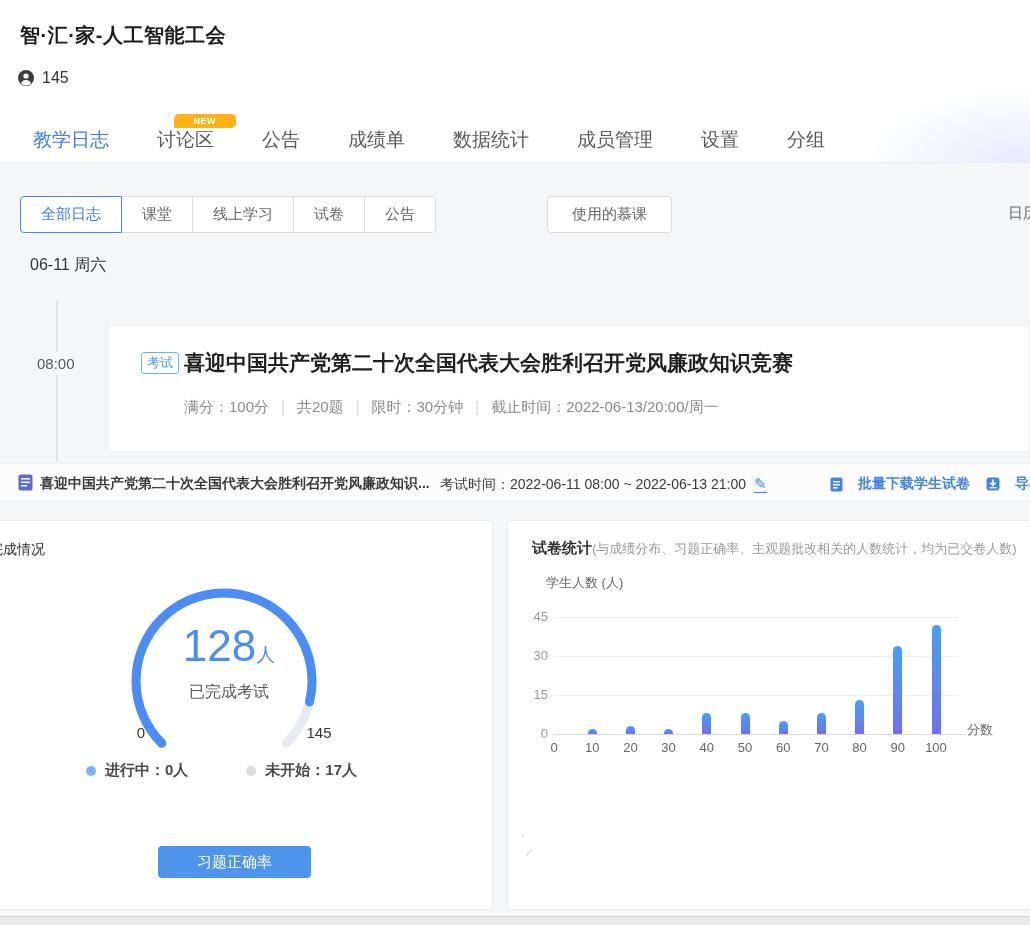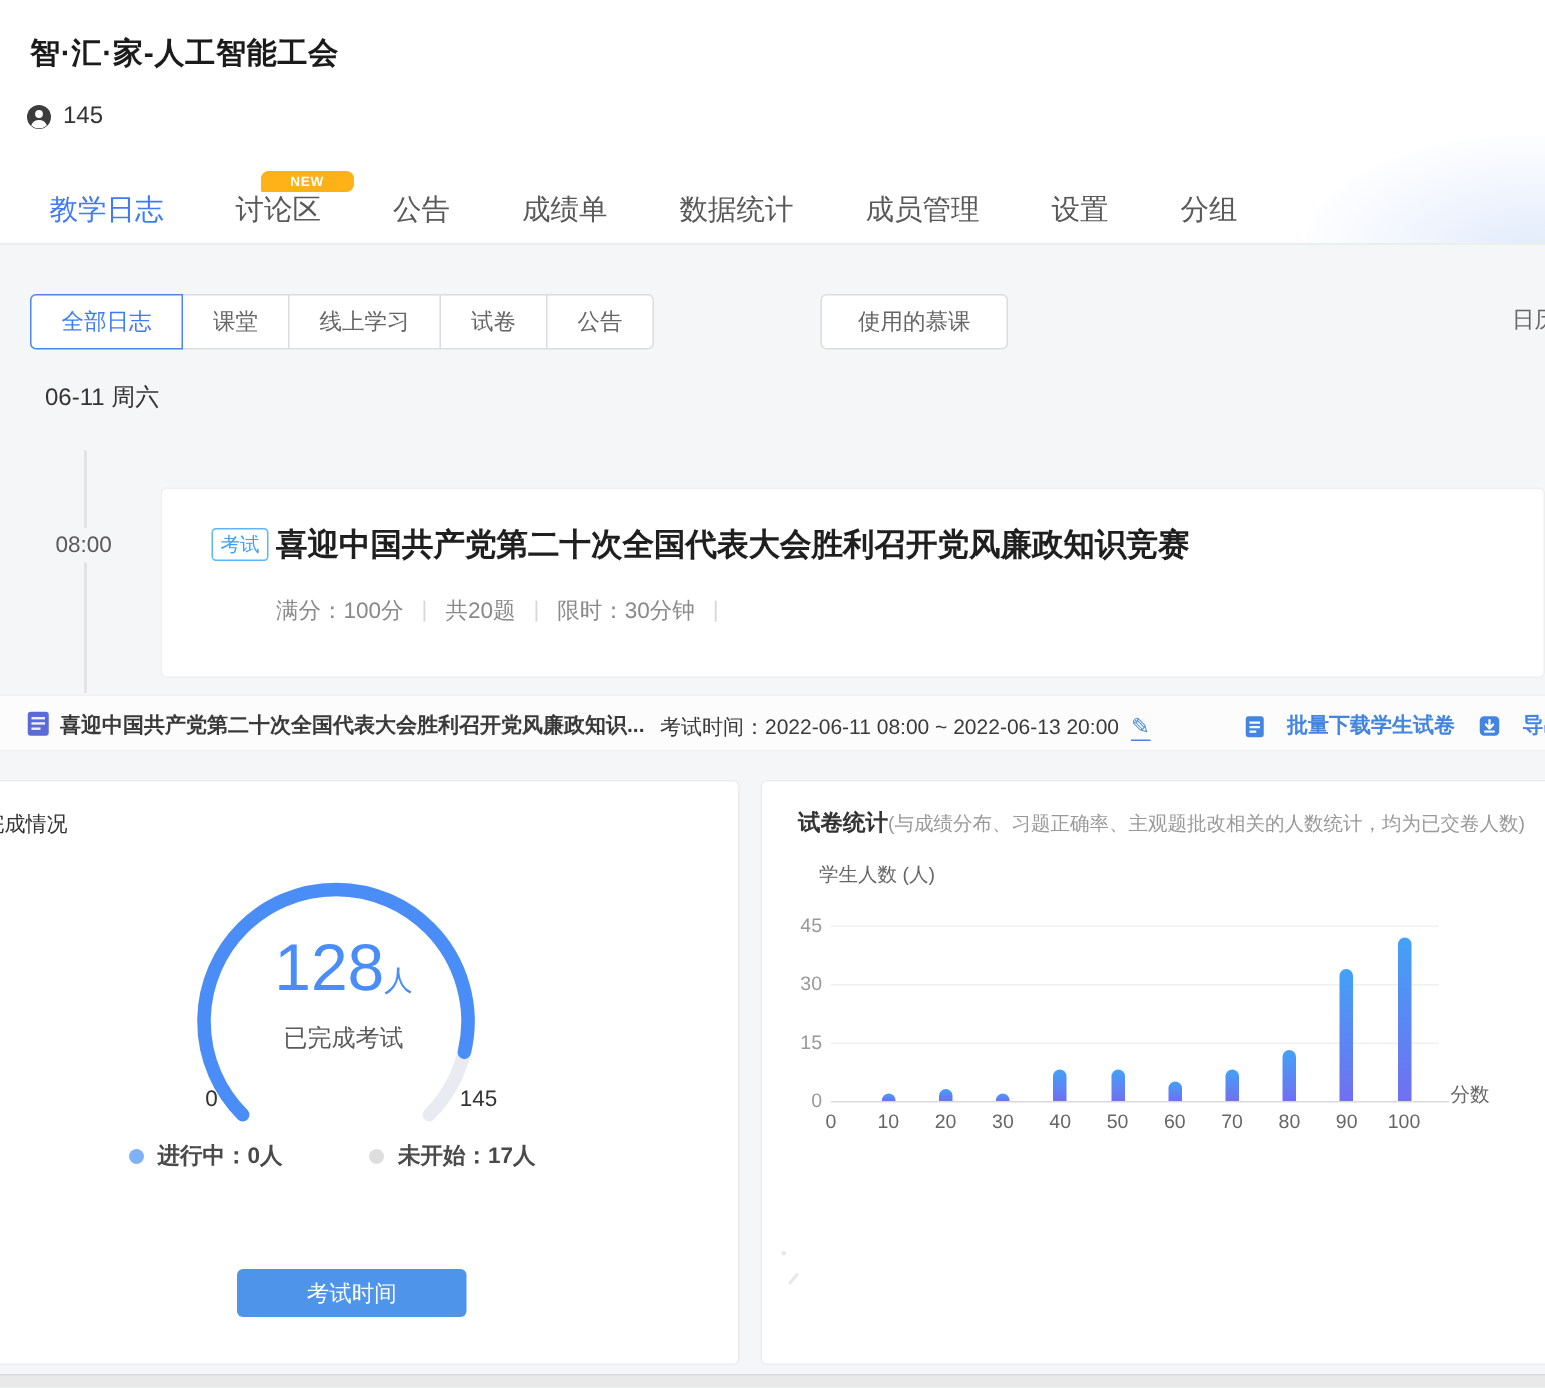--- a/index.html
+++ b/index.html
@@ -1,17 +1,17 @@
 <!DOCTYPE html>
 <html style="--accent-blue: #3e7bf5; --link-blue: #4385e0; --badge-orange: #ffb118; --button-blue: #4d94ea; --gauge-blue: #4a8df7; --gauge-track: #e8ebf2; --bar-top: #43a1f8; --bar-bottom: #7070f0;"><head>
 <meta charset="utf-8">
 <style>
   html,body{margin:0;padding:0;background:#fff;}
   *{box-sizing:border-box;font-family:"Liberation Sans","DejaVu Sans",sans-serif;}
-  #stage{position:relative;width:1030px;height:925px;overflow:hidden;background:#86efac;}
+  #stage{position:relative;width:1030px;height:925px;overflow:hidden;background:#f9a8d4;}
 
   
   #header{position:absolute;left:0;top:0;width:1030px;height:163px;background:#fff;border-bottom:1px solid #ececec;overflow:hidden;}
   #deco{position:absolute;left:870px;top:90px;width:300px;height:150px;border-radius:50%;
         background:radial-gradient(ellipse at center, rgba(205,220,248,.55), rgba(225,235,252,.25) 55%, rgba(255,255,255,0) 75%);}
   #page-title{position:absolute;left:20px;top:22px;font-size:20px;font-weight:700;color:#1b1b1b;letter-spacing:.5px;}
   #member{position:absolute;left:17px;top:69px;display:flex;align-items:center;gap:7px;color:#333;font-size:16px;}
   #nav-tabs{position:absolute;left:33px;top:118px;height:44px;display:flex;align-items:center;gap:48px;}
   .nav-tab{position:relative;font-size:19px;color:#595959;cursor:pointer;white-space:nowrap;}
   .nav-tab.active{color:var(--accent-blue);}
@@ -147,35 +147,36 @@
   <div id="exam-card">
     <span id="exam-type-badge">考试</span>
     <div id="exam-card-title">喜迎中国共产党第二十次全国代表大会胜利召开党风廉政知识竞赛</div>
     <div id="exam-meta">
         <span>满分：100分</span>
         <span class="meta-sep">|</span>
         <span>共20题</span>
         <span class="meta-sep">|</span>
         <span>限时：30分钟</span>
         <span class="meta-sep">|</span>
+        <span>截止时间：2022-06-13/20:00/周一</span>
       </div>
   </div>
 
   <div id="exam-bar">
     <span id="exam-doc-icon">
       <svg width="15" height="17" viewBox="0 0 15 17">
         <rect x="0.5" y="0.5" width="14" height="16" rx="2" fill="#5b6bd6"></rect>
         <rect x="3" y="4" width="9" height="1.6" fill="#fff" opacity=".9"></rect>
         <rect x="3" y="7.5" width="9" height="1.6" fill="#fff" opacity=".9"></rect>
         <rect x="3" y="11" width="6" height="1.6" fill="#fff" opacity=".9"></rect>
       </svg>
     </span>
     <div id="exam-bar-title">喜迎中国共产党第二十次全国代表大会胜利召开党风廉政知识...</div>
     <div id="exam-time">
-      <span>考试时间：</span><span>2022-06-11 08:00 ~ 2022-06-13 20:00</span><span id="edit-icon">✎</span>
+      <span>考试时间：</span><span>2022-06-11 08:00 ~ 2022-06-13 21:00</span><span id="edit-icon">✎</span>
     </div>
     <div class="bar-link" id="download-students-link">
       <span style="display:flex;">
         <svg width="13" height="15" viewBox="0 0 13 15">
           <rect x="0.5" y="0.5" width="12" height="14" rx="2" fill="#4385e0"></rect>
           <rect x="3" y="4" width="7" height="1.5" fill="#fff"></rect>
           <rect x="3" y="7" width="7" height="1.5" fill="#fff"></rect>
           <rect x="3" y="10" width="4.5" height="1.5" fill="#fff"></rect>
         </svg>
       </span>
@@ -208,21 +209,21 @@
     <div id="completion-legend">
         <div class="legend-item">
           <span class="legend-dot" style="background: rgb(127, 178, 245);"></span>
           <span>进行中：0人</span>
         </div>
         <div class="legend-item">
           <span class="legend-dot" style="background: rgb(222, 222, 222);"></span>
           <span>未开始：17人</span>
         </div>
       </div>
-    <button id="view-papers-button">考试时间</button>
+    <button id="view-papers-button">习题正确率</button>
   </div>
 
   <div class="panel" id="stats-panel">
     <div id="stats-header">
       <span>试卷统计</span><span id="stats-subtitle">(与成绩分布、习题正确率、主观题批改相关的人数统计，均为已交卷人数)</span>
     </div>
     <div id="y-axis-title">学生人数 (人)</div>
     <div id="score-chart">
         <div class="y-label" style="top: 205px;">0</div>
         <div class="gridline" style="top: 174px;"></div>

